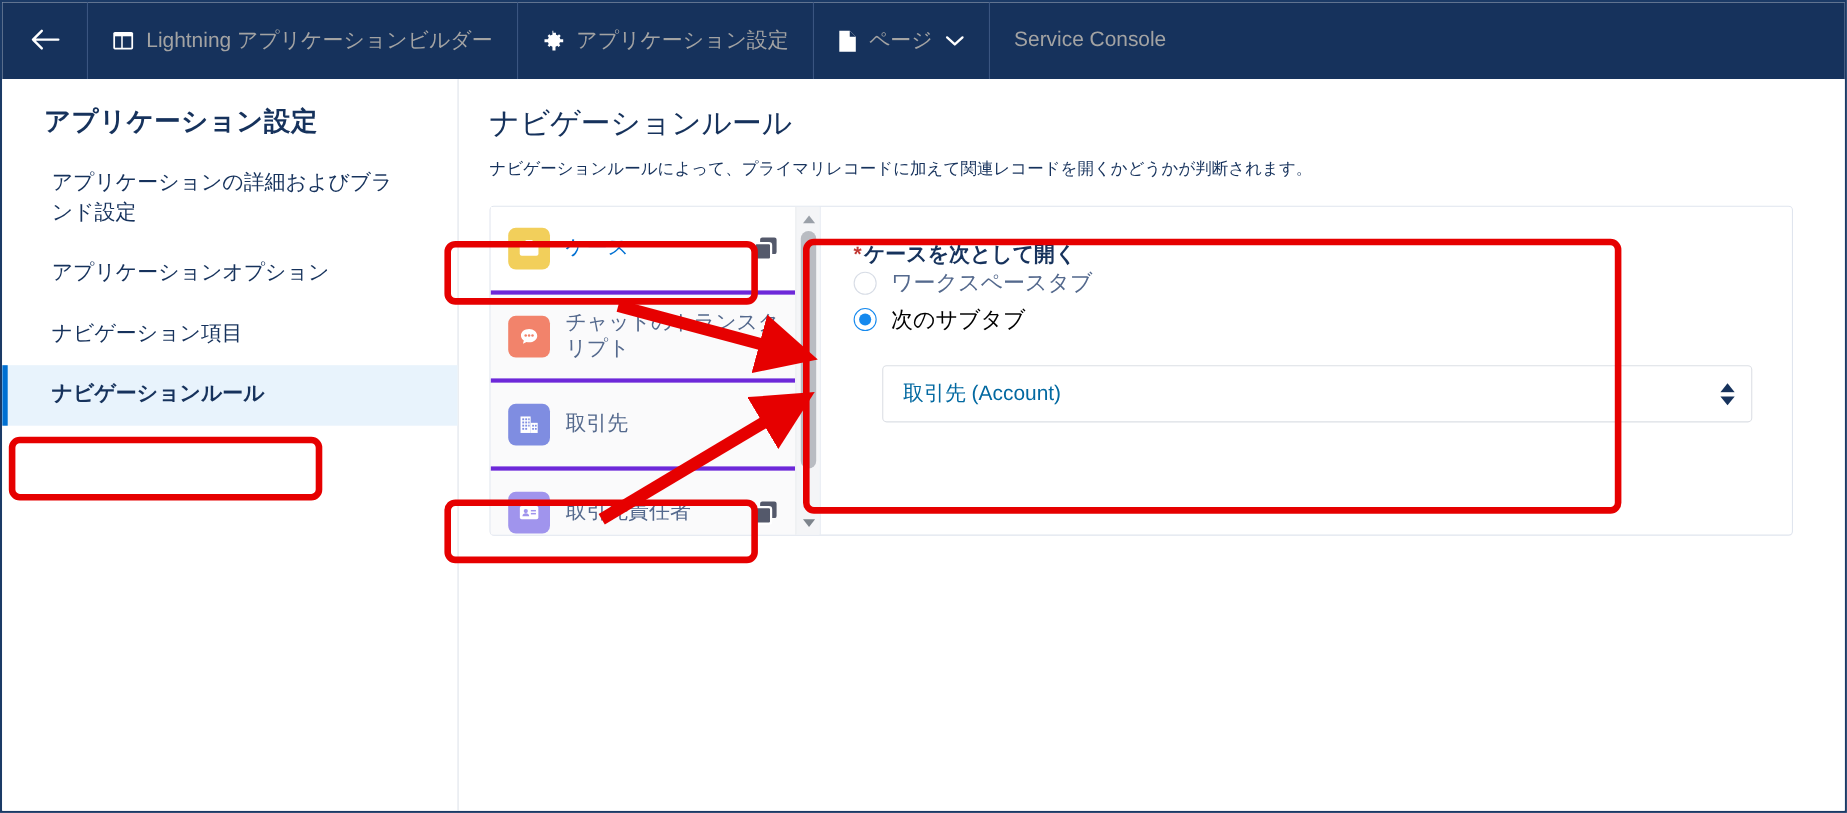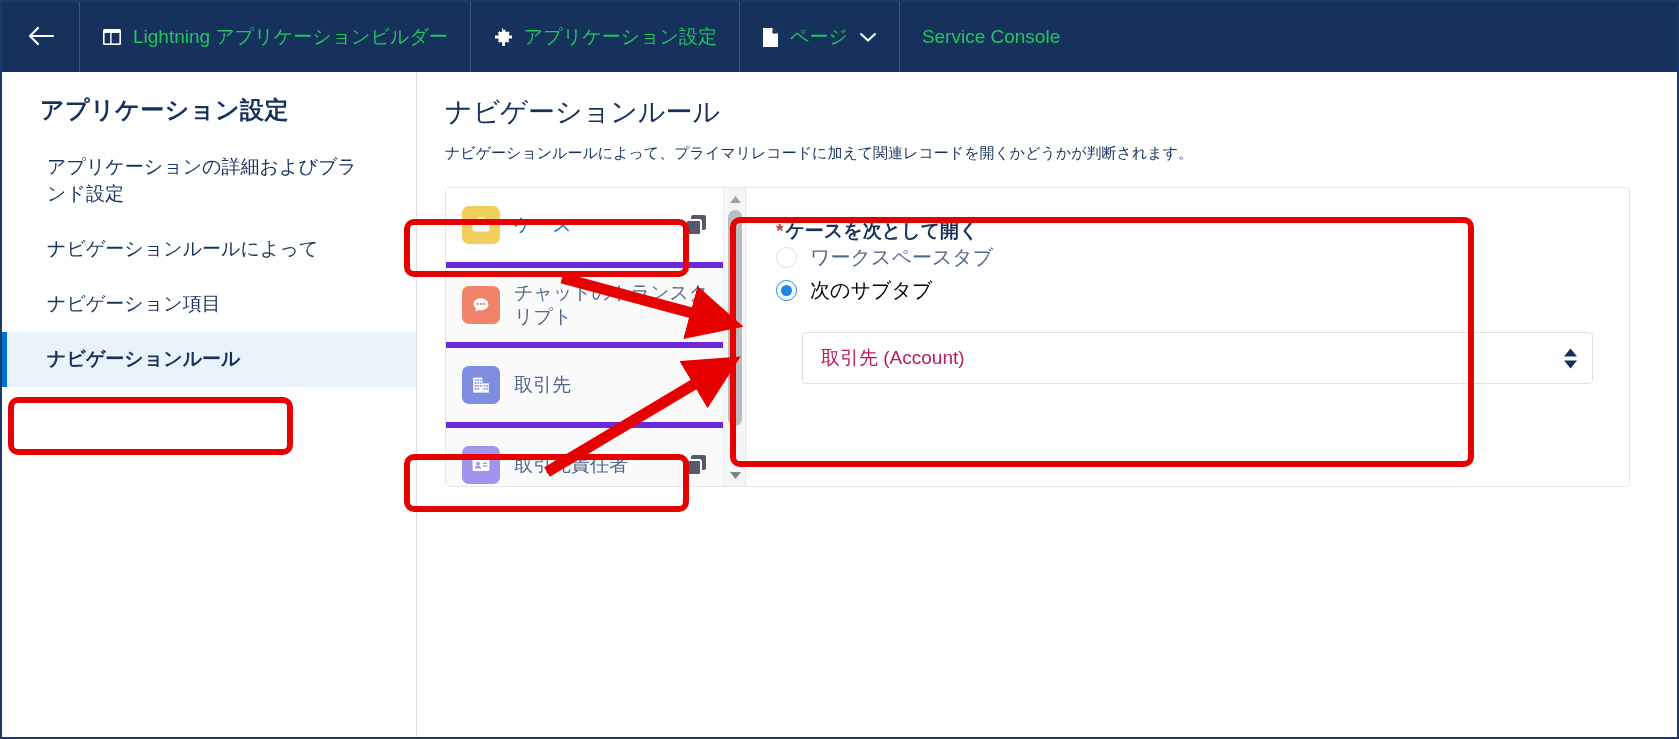--- a/index.html
+++ b/index.html
@@ -19,21 +19,21 @@
   
   #topbar {
     position: absolute; left: 0; top: 0;
     width: 1679px; height: 70px;
     background: #16325c;
     display: flex; align-items: stretch;
   }
   .tb-cell {
     display: flex; align-items: center;
     padding: 0 22px;
-    color: #22c55e;
+    color: #a3a3a3;
     font-size: 19px;
     white-space: nowrap;
     position: relative;
   }
   .tb-div { border-right: 1px solid #3a5580; }
   .tb-back {
     width: 78px; justify-content: center;
     font-size: 26px; line-height: 1;
   }
   .tb-icon {
@@ -112,21 +112,21 @@
     display: flex;
   }
   #obj-list {
     flex: 1;
     overflow: hidden;
   }
   .obj-row {
     display: flex; align-items: center;
     height: 80px;
     padding: 0 14px 0 16px;
-    border-bottom: 6px solid #6d28d9;
+    border-bottom: 4px solid #6d28d9;
     background: #fafafb;
     cursor: pointer;
   }
   .obj-row.active { background: #ffffff; }
   .obj-ico {
     width: 38px; height: 38px; flex: none;
     border-radius: 7px;
     display: flex; align-items: center; justify-content: center;
     margin-right: 14px;
   }
@@ -187,21 +187,21 @@
 
   #select-wrap {
     margin-top: 28px; margin-left: 26px; margin-right: 4px;
     height: 52px;
     border: 1px solid #dcdfe5; border-radius: 4px;
     background: #ffffff;
     display: flex; align-items: center;
     padding: 0 14px 0 18px;
     cursor: pointer;
   }
-  #select-value { flex: 1; font-size: 19px; color: #be185d; }
+  #select-value { flex: 1; font-size: 19px; color: #0369a1; }
   #select-stepper {
     display: flex; flex-direction: column; align-items: center;
     justify-content: center; gap: 3px; flex: none;
   }
 
   
   .anno {
     position: absolute;
     border: 6px solid #e60000;
     border-radius: 10px;
@@ -276,21 +276,21 @@
 
   <div id="body">
 
     <div id="sidebar">
       <div id="sb-title">アプリケーション設定</div>
 
       <div class="sb-item">
         <span>アプリケーションの詳細およびブランド設定</span>
       </div>
       <div class="sb-item">
-        <span>ナビゲーションルールによって</span>
+        <span>アプリケーションオプション</span>
       </div>
       <div class="sb-item">
         <span>ナビゲーション項目</span>
       </div>
       <div class="sb-item selected">
         <span>ナビゲーションルール</span>
       </div>
     </div>
 
     <div id="main">

